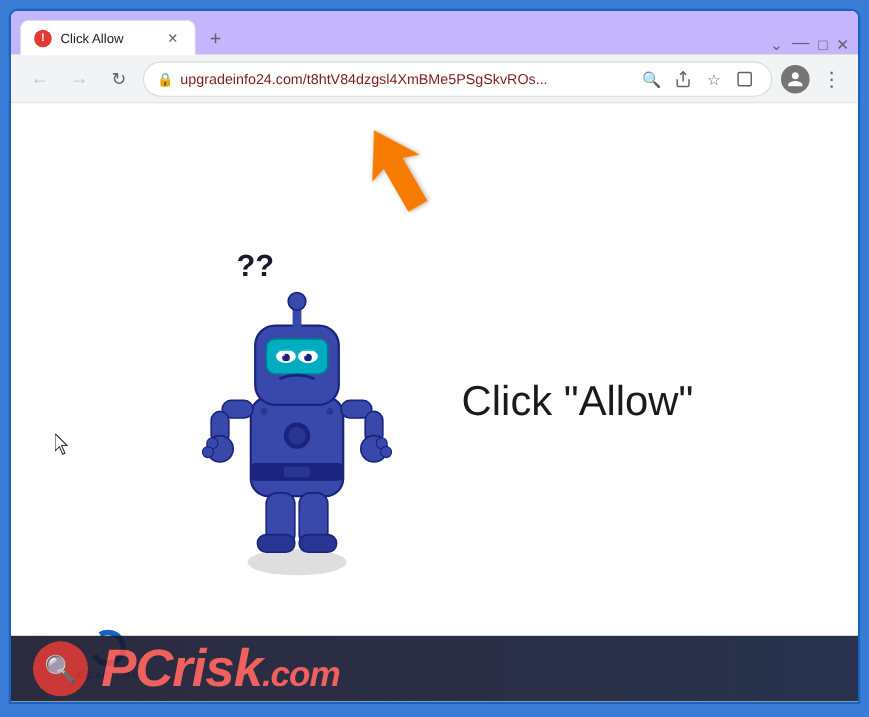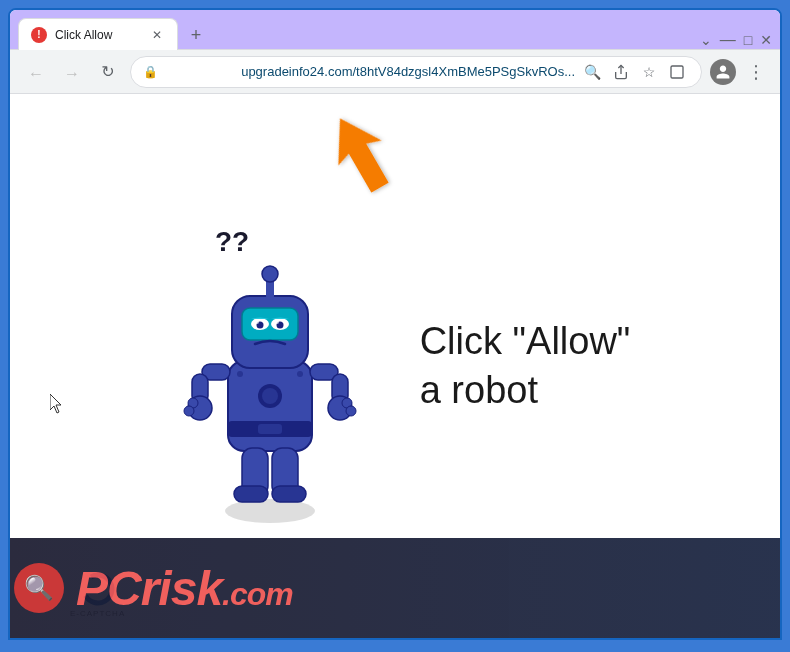--- a/index.html
+++ b/index.html
@@ -159,26 +159,25 @@
       gap: 6px;
     }
 
     .lock-icon {
       color: #5f6368;
       font-size: 12px;
     }
 
     .url-text {
       font-size: 13px;
-      color: #0c4a6e;
+      color: #7f1d1d;
       flex: 1;
       overflow: hidden;
       text-overflow: ellipsis;
       white-space: nowrap;
-      text-align: right;
     }
 
     .address-actions {
       display: flex;
       gap: 4px;
       align-items: center;
     }
 
     .addr-icon {
       width: 24px;
@@ -267,25 +266,25 @@
       color: #666;
       letter-spacing: 1px;
     }
 
     
     .pcrisk-watermark {
       position: absolute;
       bottom: 0;
       left: 0;
       right: 0;
-      height: 100px;
+      height: 60px;
       background: linear-gradient(to right, #1a1a2e, #16213e);
       display: flex;
       align-items: center;
-      padding: 0 4px;
+      padding: 0 20px;
       gap: 12px;
       opacity: 0.92;
     }
 
     .pcrisk-logo-icon {
       width: 50px;
       height: 50px;
       background: #c62828;
       border-radius: 50%;
       display: flex;
@@ -457,21 +456,20 @@
           <circle cx="110" cy="200" r="12" fill="#1a237e"></circle>
           <circle cx="110" cy="200" r="8" fill="#283593"></circle>
 
           <circle cx="80" cy="178" r="3" fill="#283593"></circle>
           <circle cx="140" cy="178" r="3" fill="#283593"></circle>
         </svg>
       </div>
 
       <div class="captcha-text">
         <div>Click "Allow"</div>
-        <div>a robot</div>
       </div>
 
     </div>
 
     <div class="ecaptcha-logo">
       <div style="width:36px;height:36px;position:relative;">
         <svg width="36" height="36" viewBox="0 0 36 36">
           <circle cx="18" cy="18" r="14" fill="none" stroke="#1565c0" stroke-width="5" stroke-dasharray="66 22" transform="rotate(-120 18 18)"></circle>
         </svg>
       </div>

